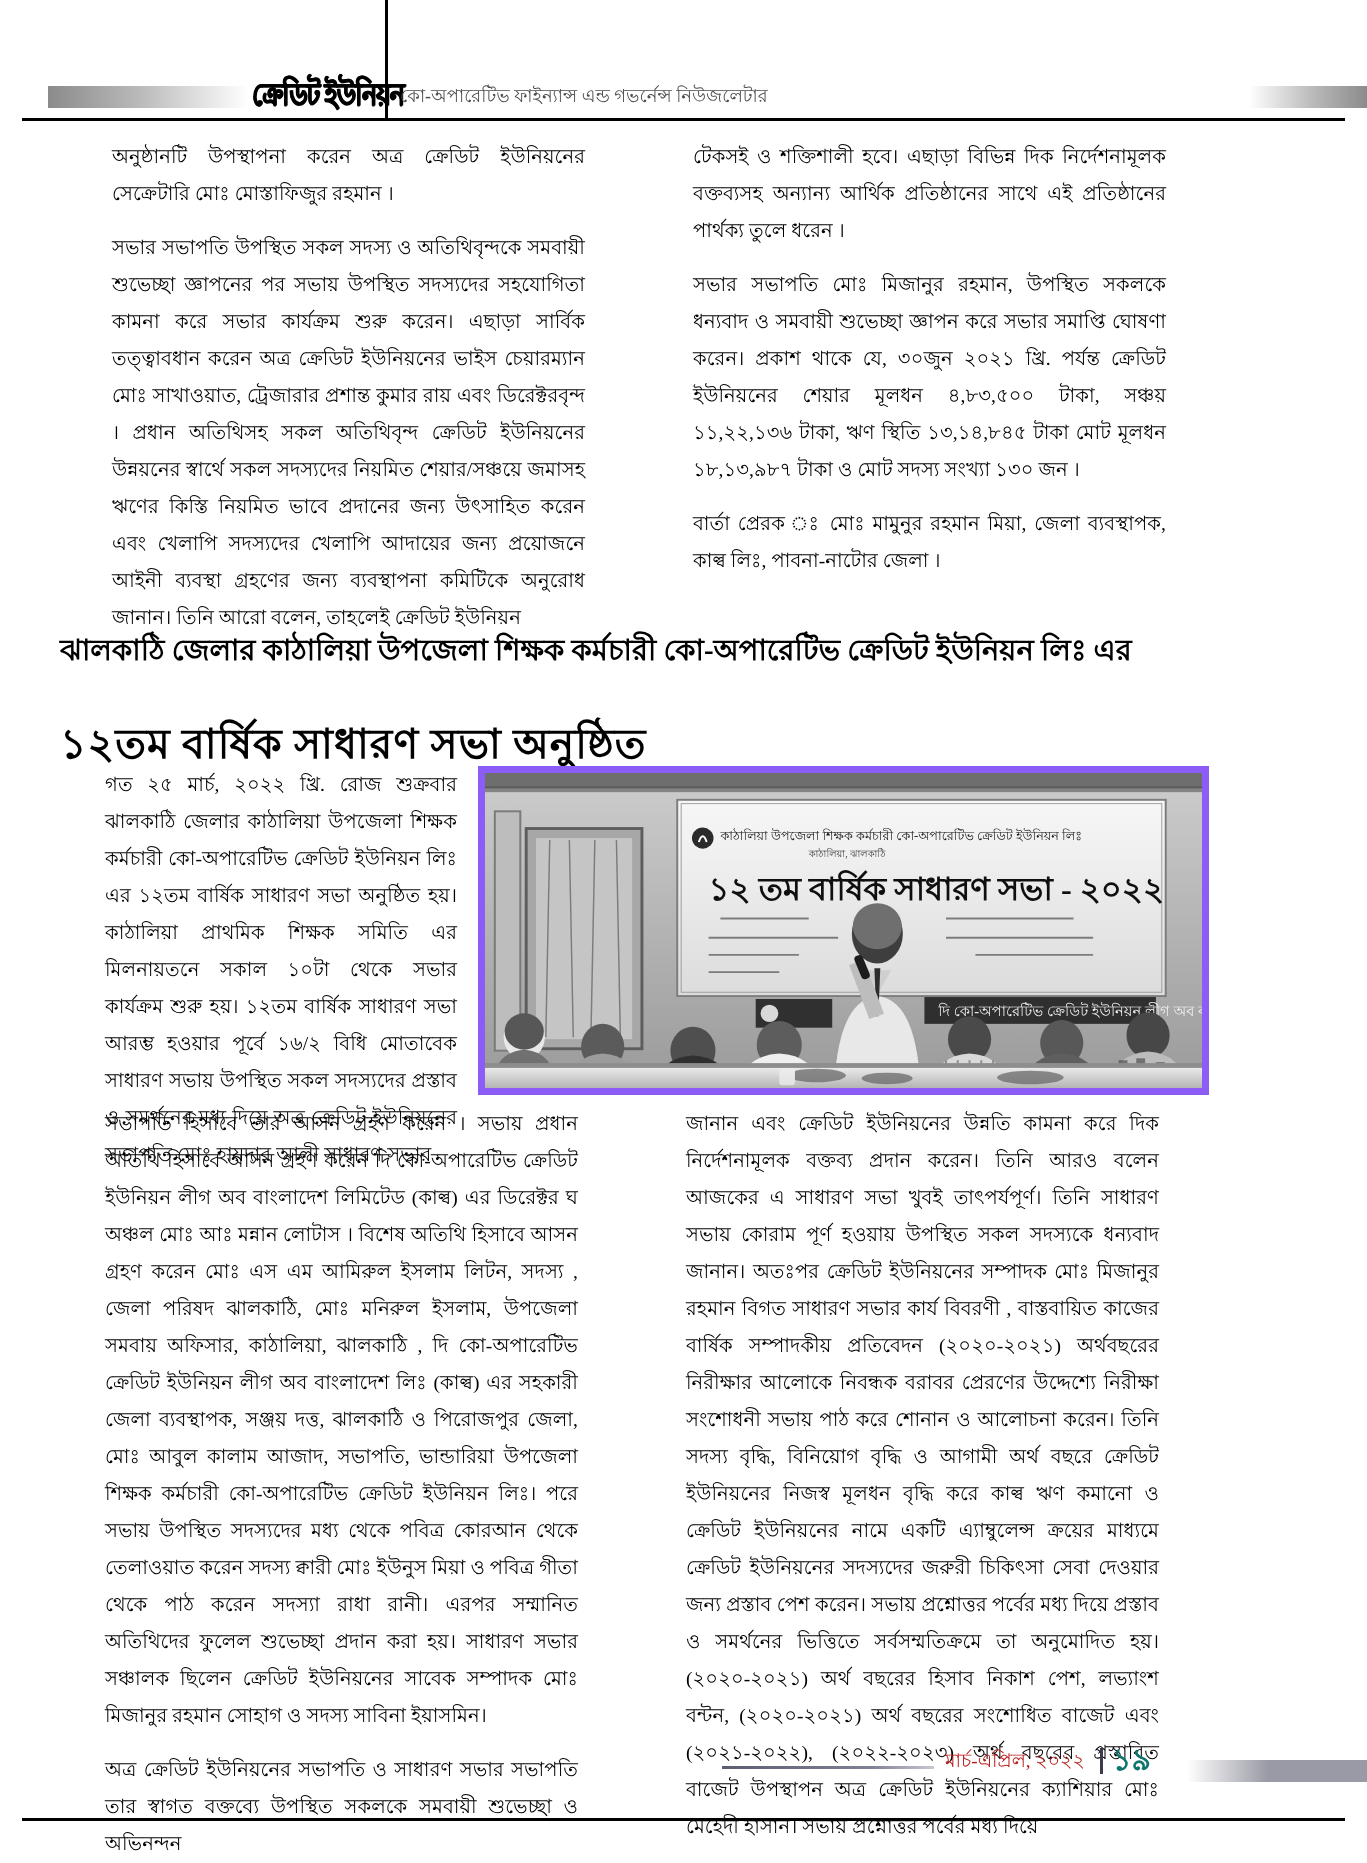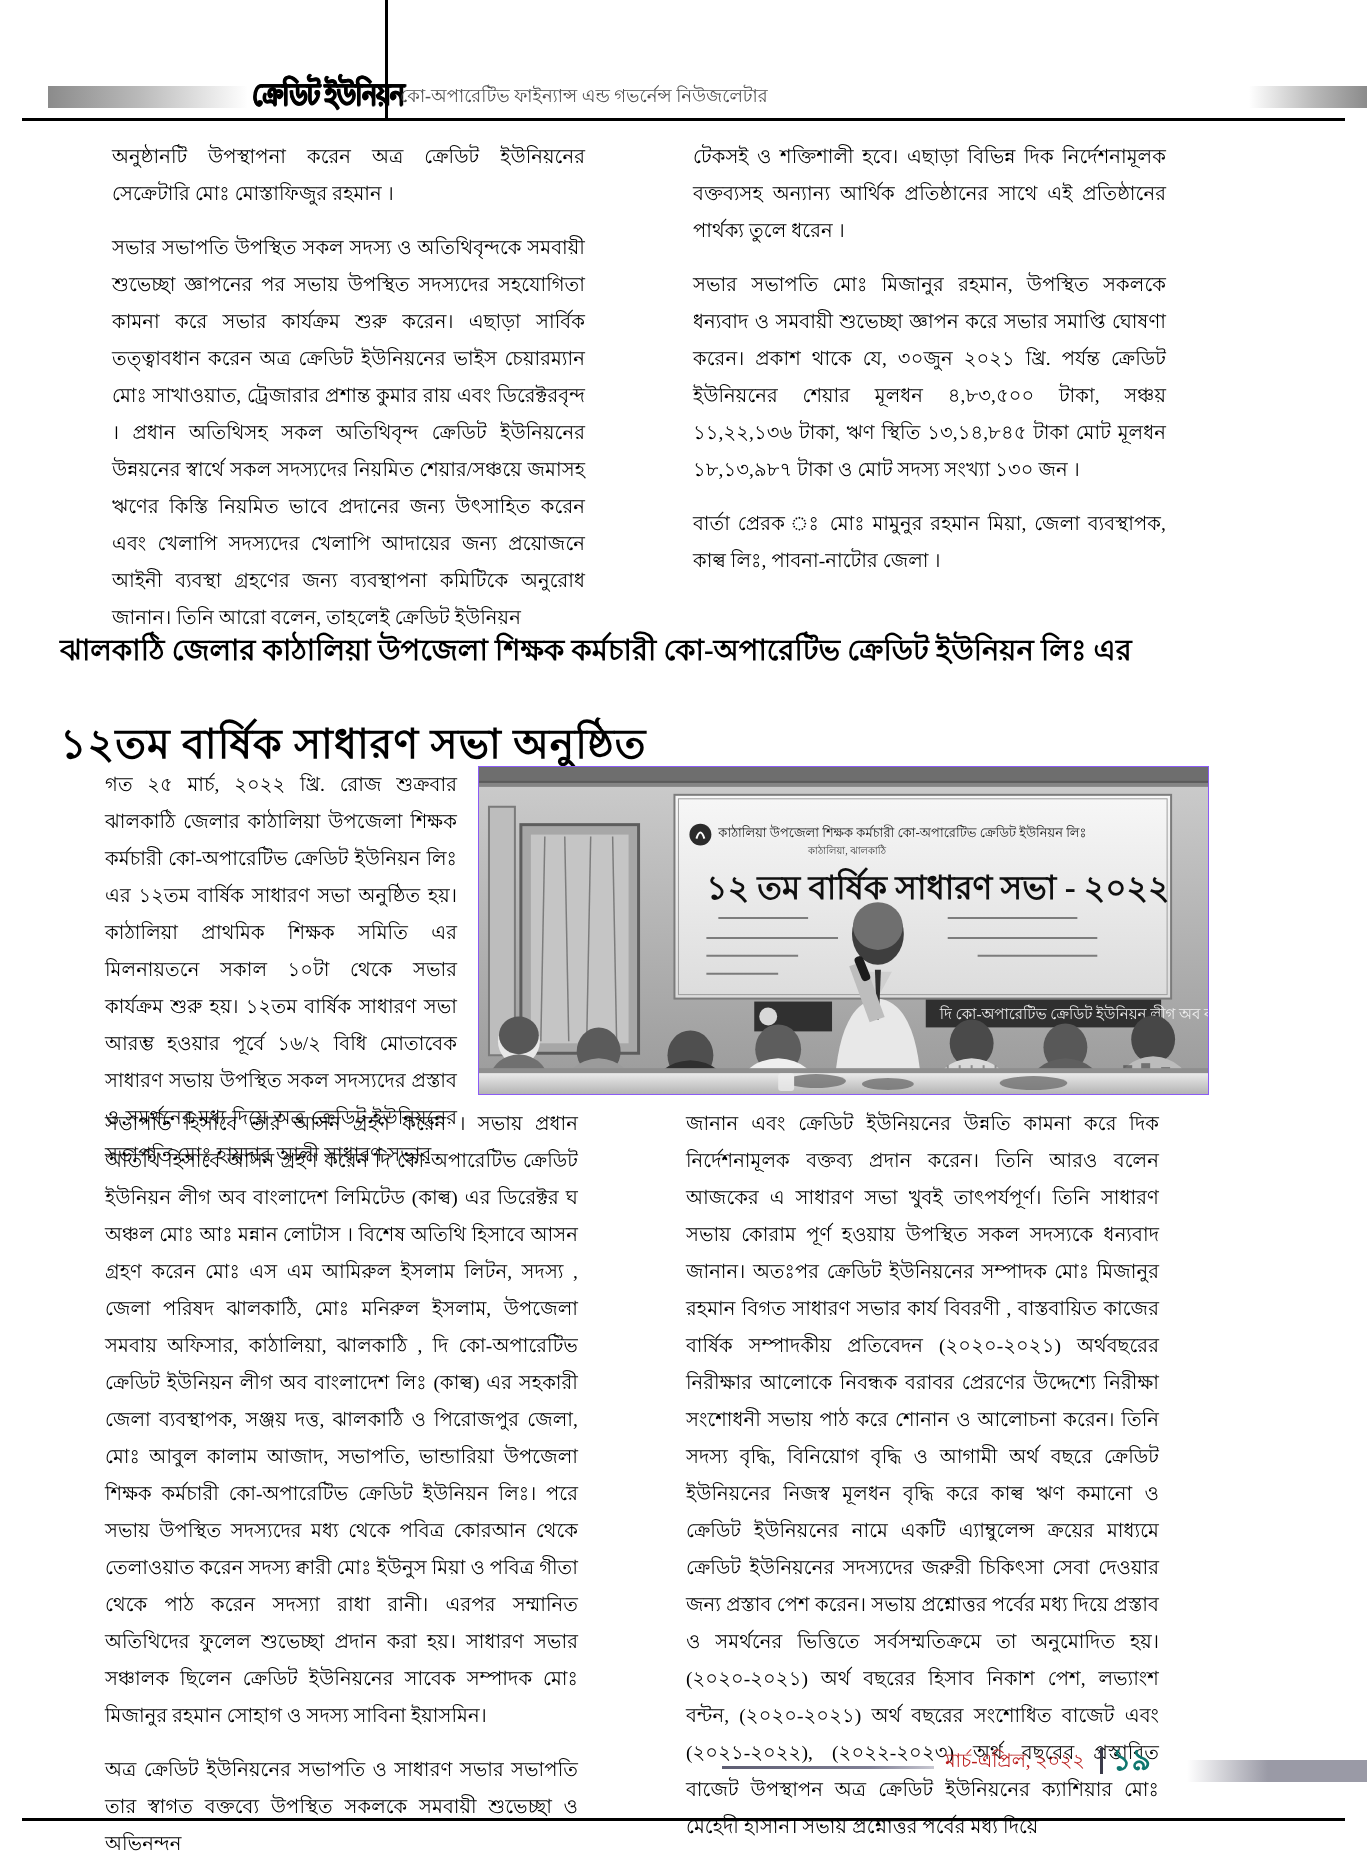--- a/index.html
+++ b/index.html
@@ -99,21 +99,21 @@
     letter-spacing:1px;
     font-family:"Liberation Serif",serif;
     margin-top:44px;
   }
 
   
   .photo{
     position:absolute; left:478px; top:766px; width:731px; height:329px;
     overflow:hidden;
     background:#cfcfcf;
-    border:1px solid #8b5cf6;
+    border:7px solid #8b5cf6;
     box-sizing:border-box;
   }
   .photo svg{ display:block; width:100%; height:100%; }
 
   
   .lead-col{
     position:absolute; left:105px; top:766px; width:352px;
   }
   .lead-col p.bn{ margin-bottom:0; }
 

